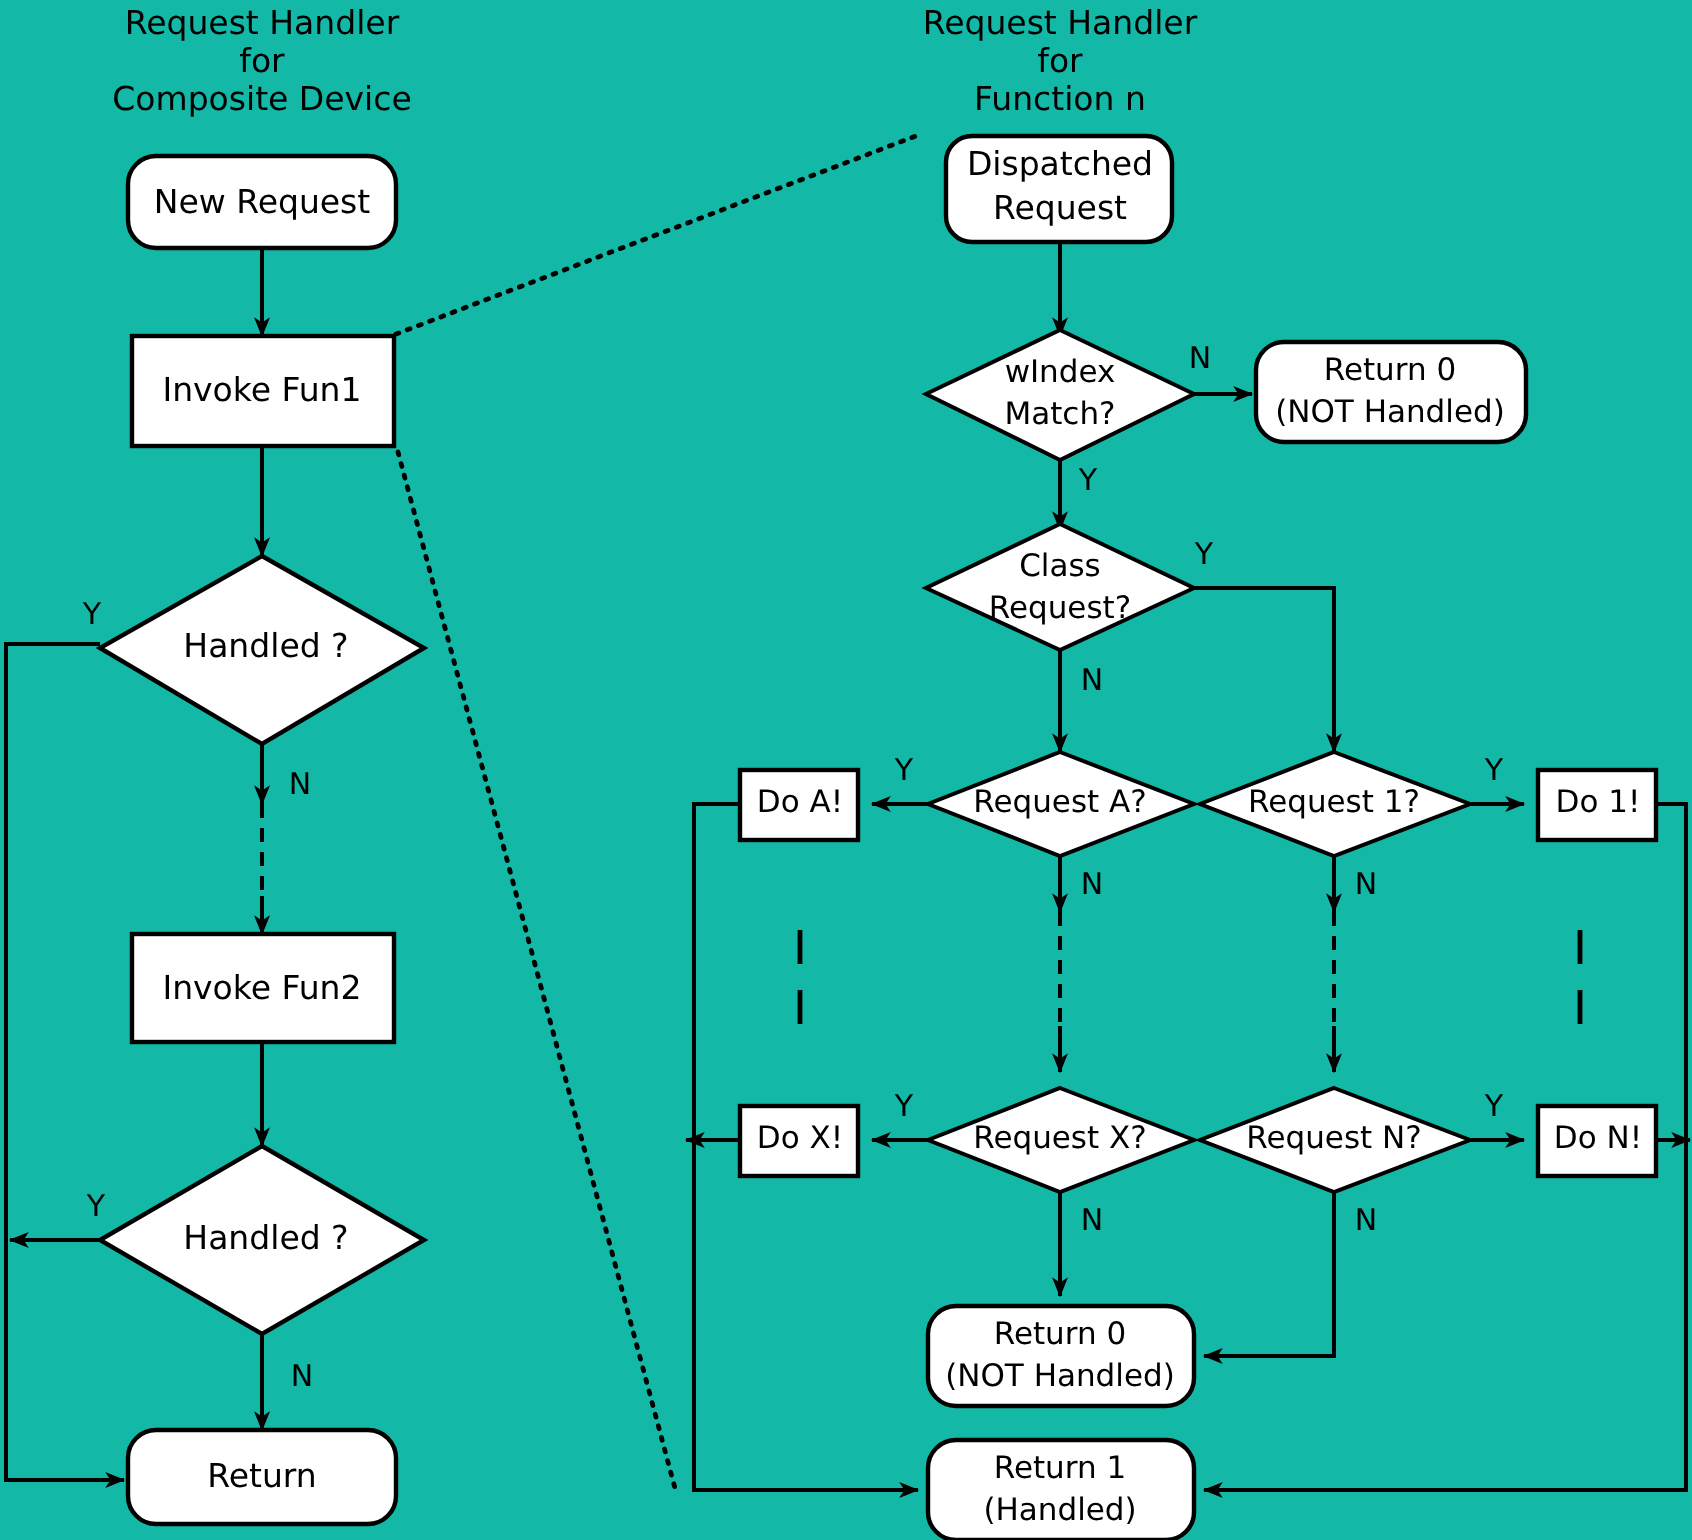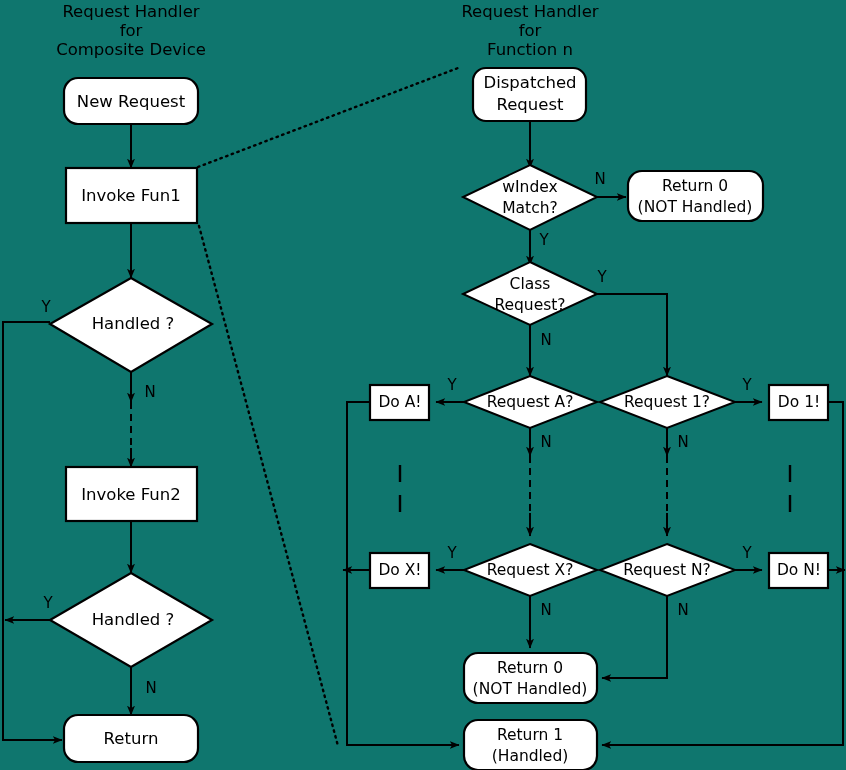--- a/index.html
+++ b/index.html
@@ -4,21 +4,21 @@
 <style>
   html, body {
     margin: 0;
     padding: 0;
     background: #ffffff;
   }
   #canvas {
     position: relative;
     width: 846px;
     height: 770px;
-    background: #0f766e;
+    background: #14b8a6;
     font-family: "DejaVu Sans", sans-serif;
     overflow: hidden;
   }
   svg.layer {
     position: absolute;
     left: 0;
     top: 0;
     width: 846px;
     height: 770px;
   }

